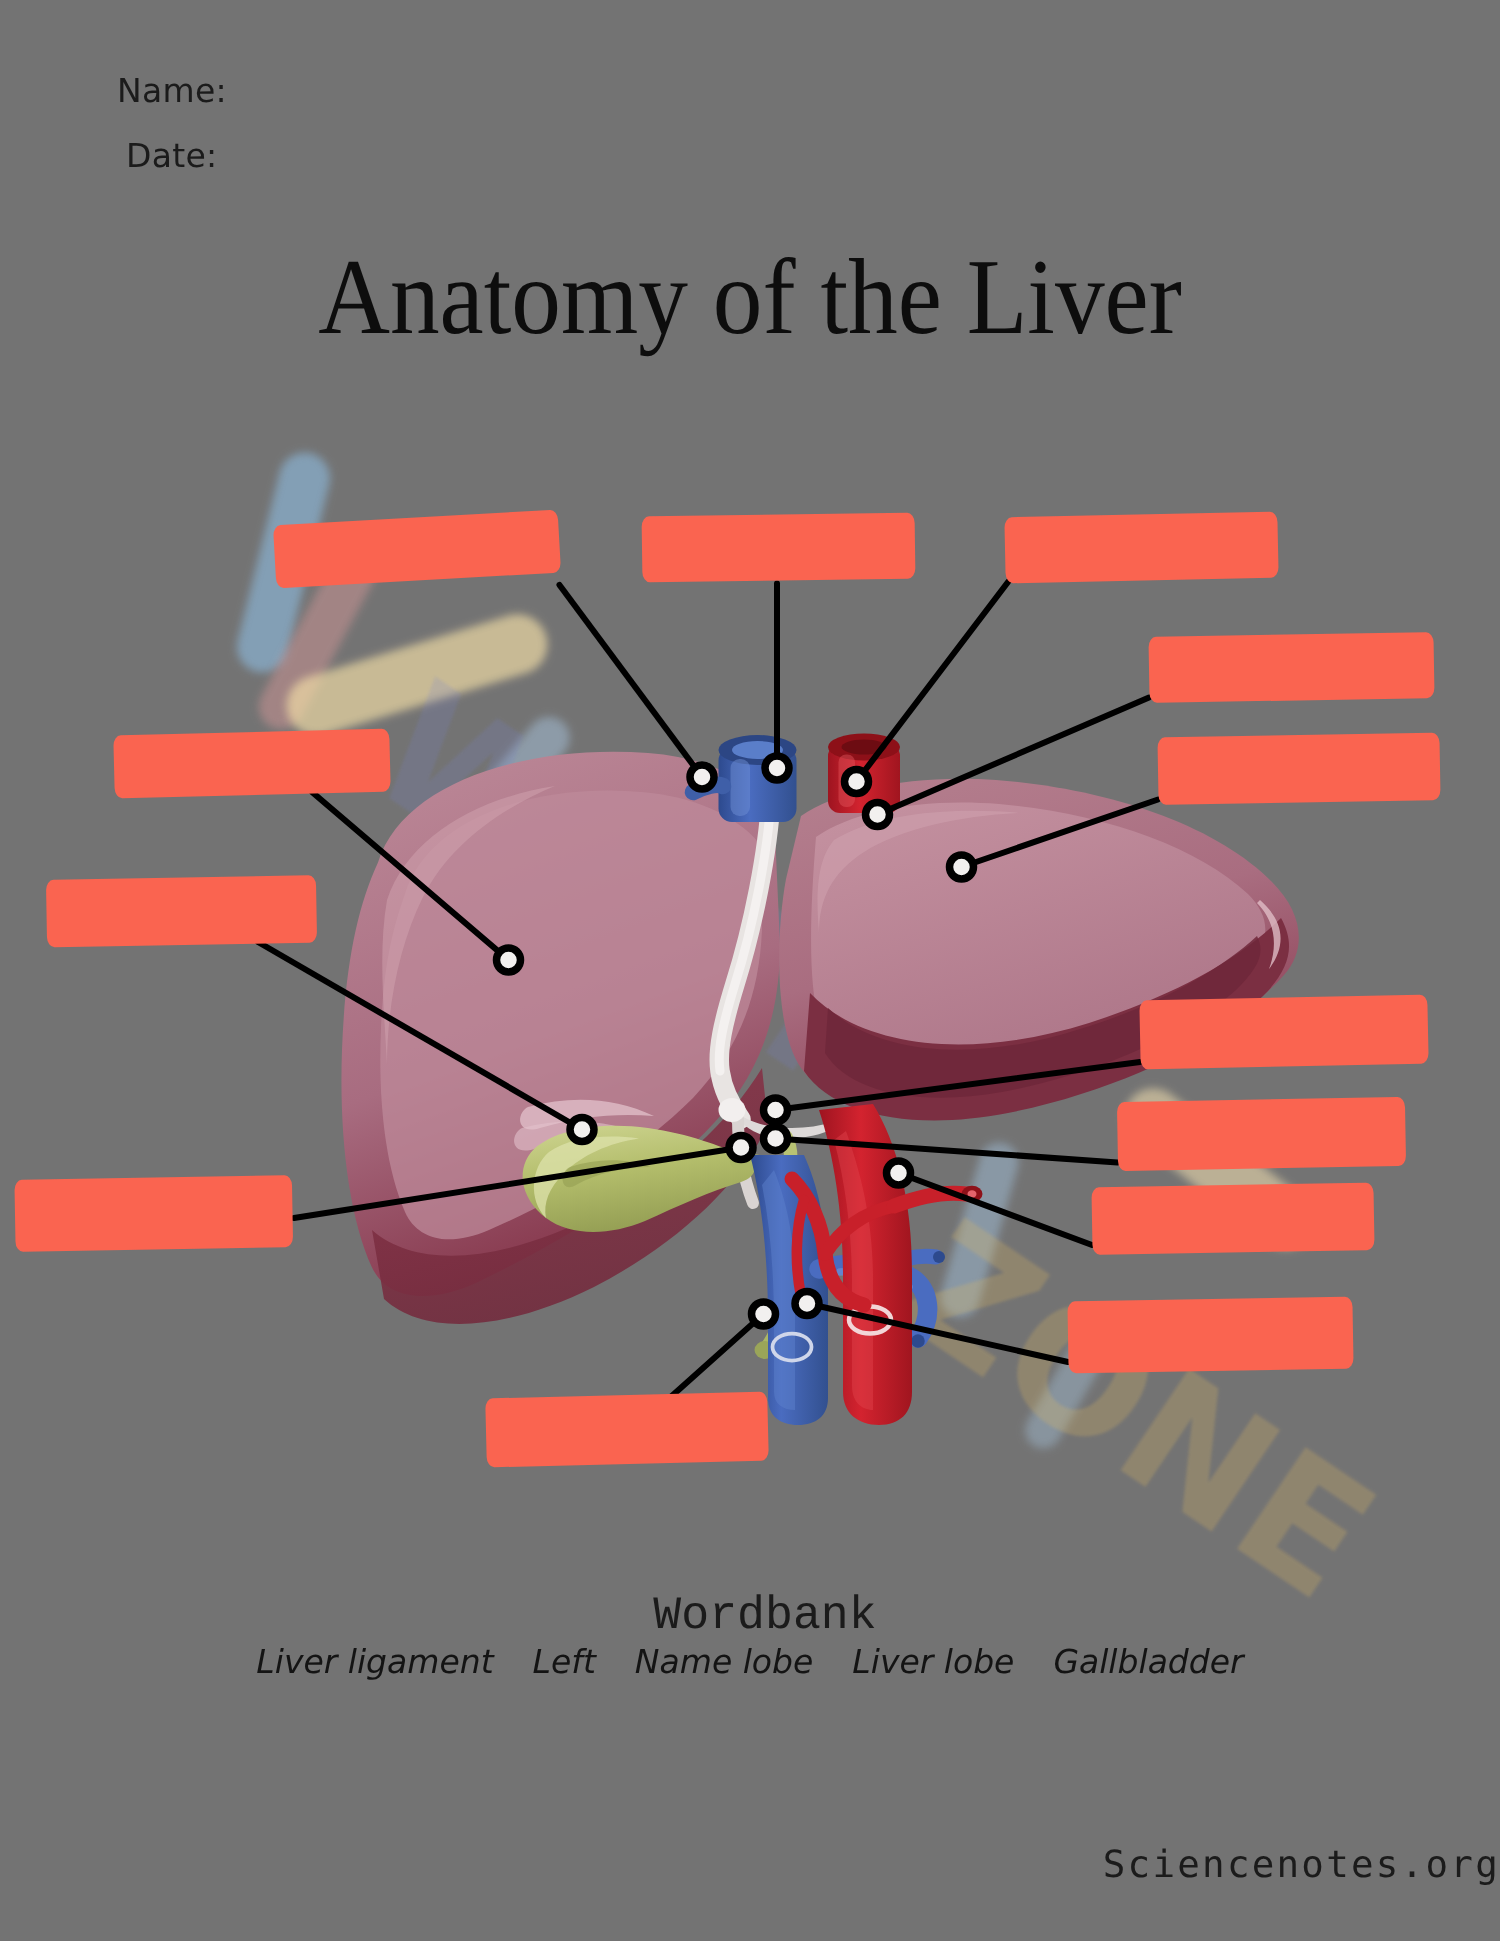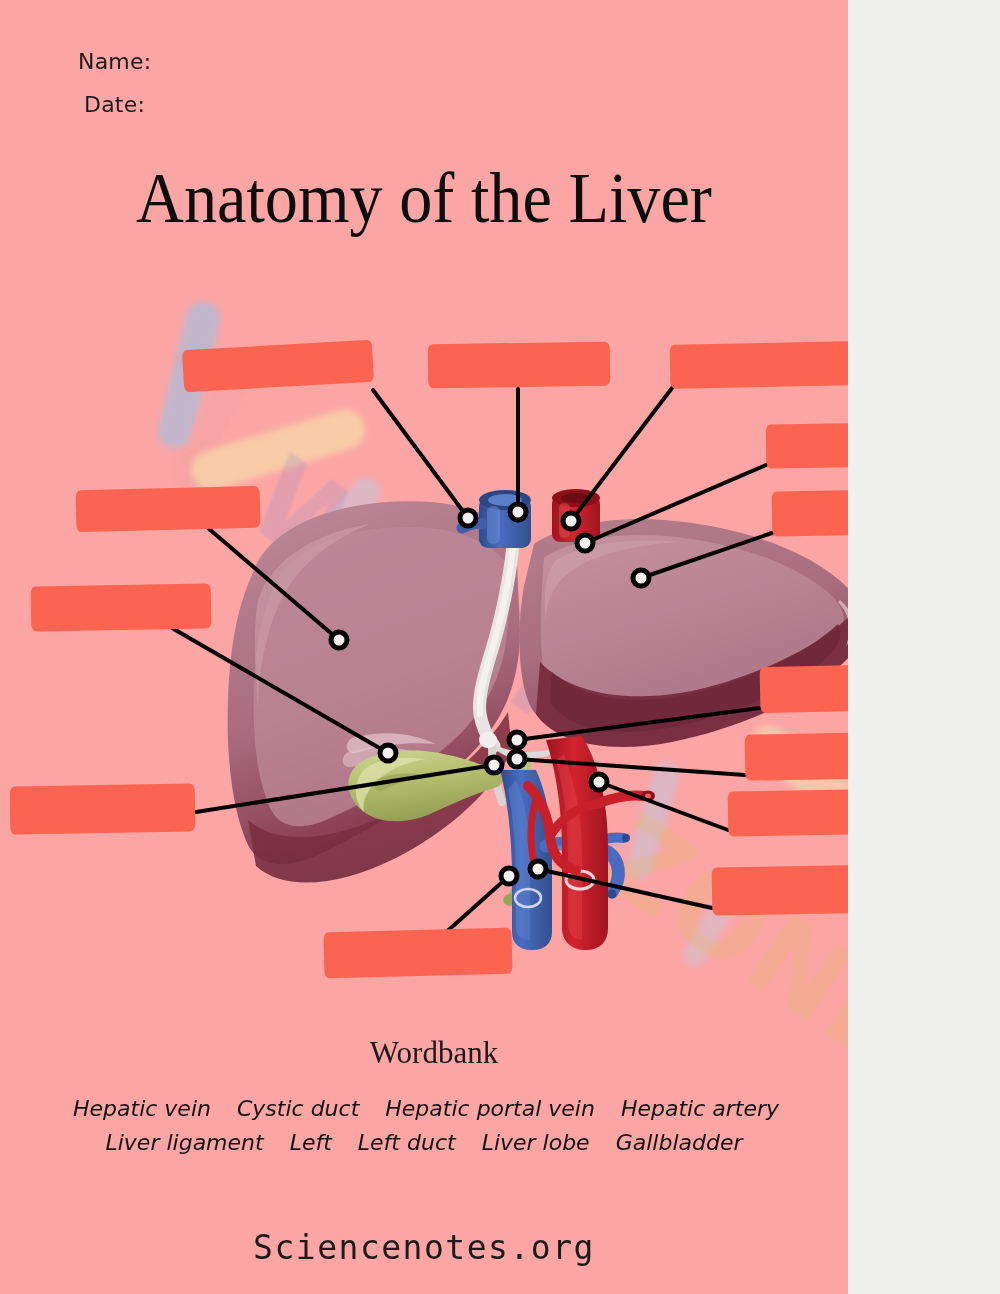--- a/index.html
+++ b/index.html
@@ -6,23 +6,23 @@
   html, body {
     margin: 0;
     padding: 0;
     background: #f0f0ef;
   }
   body {
     font-family: "Liberation Sans", sans-serif;
   }
   #page {
     position: relative;
-    width: 848px;
+    width: 1000px;
     height: 1294px;
-    background: #fca5a5;
+    background: #737373;
     overflow: hidden;
   }
 
   
   #name-line, #date-line {
     position: absolute;
     font-family: "DejaVu Sans", sans-serif;
     font-size: 22px;
     color: #1b1b1b;
     letter-spacing: .2px;
@@ -98,23 +98,23 @@
     left: 0; top: 0;
     width: 1000px;
     height: 1294px;
     pointer-events: none;
   }
 
   
   #wordbank-title {
     position: absolute;
     left: 0; right: 0;
-    top: 1035px;
+    top: 1060px;
     text-align: center;
-    font-family: Liberation Serif, serif;
+    font-family: Liberation Mono, monospace;
     font-size: 31px;
     color: #1b1b1b;
     padding-left: 20px;
   }
   #wordbank {
     position: absolute;
     left: 60px;
     right: 60px;
     top: 1092px;
     text-align: center;
@@ -126,23 +126,23 @@
     color: #141414;
     line-height: 34px;
     white-space: nowrap;
   }
   .wb-word { display: inline-block; margin: 0 13px; }
 
   #footer {
     position: absolute;
     left: 0; right: 0;
     top: 1228px;
-    text-align: center;
+    text-align: right;
     font-family: "DejaVu Sans Mono", monospace;
-    font-size: 33px;
+    font-size: 25px;
     letter-spacing: 1.5px;
     color: #1b1b1b;
   }
 </style>
 </head>
 <body>
 
 <div id="page">
 
   <div class="doodle" style="left:172px;top:300px;width:34px;height:150px;background:rgba(143,195,235,.55);transform:rotate(14deg);"></div>
@@ -362,19 +362,18 @@
       <div class="label-box" style="left: 10px; top: 785px; width: 185px; height: 48px; background: rgb(250, 100, 80); transform: rotate(-1deg);"></div>
       <div class="label-box" style="left: 760px; top: 665px; width: 192px; height: 46px; background: rgb(250, 100, 80); transform: rotate(-1.2deg);"></div>
       <div class="label-box" style="left: 745px; top: 733px; width: 192px; height: 46px; background: rgb(250, 100, 80); transform: rotate(-1deg);"></div>
       <div class="label-box" style="left: 728px; top: 790px; width: 188px; height: 45px; background: rgb(250, 100, 80); transform: rotate(-1deg);"></div>
       <div class="label-box" style="left: 712px; top: 866px; width: 190px; height: 48px; background: rgb(250, 100, 80); transform: rotate(-1deg);"></div>
       <div class="label-box" style="left: 324px; top: 930px; width: 188px; height: 46px; background: rgb(250, 100, 80); transform: rotate(-1.4deg);"></div>
     </div>
 
   <div id="wordbank-title">Wordbank</div>
   <div id="wordbank">
-      <div class="wb-row"><span class="wb-word">Hepatic vein</span><span class="wb-word">Cystic duct</span><span class="wb-word">Hepatic portal vein</span><span class="wb-word">Hepatic artery</span></div>
-      <div class="wb-row"><span class="wb-word">Liver ligament</span><span class="wb-word">Left</span><span class="wb-word">Left duct</span><span class="wb-word">Liver lobe</span><span class="wb-word">Gallbladder</span></div>
+      <div class="wb-row"><span class="wb-word">Liver ligament</span><span class="wb-word">Left</span><span class="wb-word">Name lobe</span><span class="wb-word">Liver lobe</span><span class="wb-word">Gallbladder</span></div>
     </div>
 
   <div id="footer">Sciencenotes.org</div>
 
 </div>
 
 </body></html>

